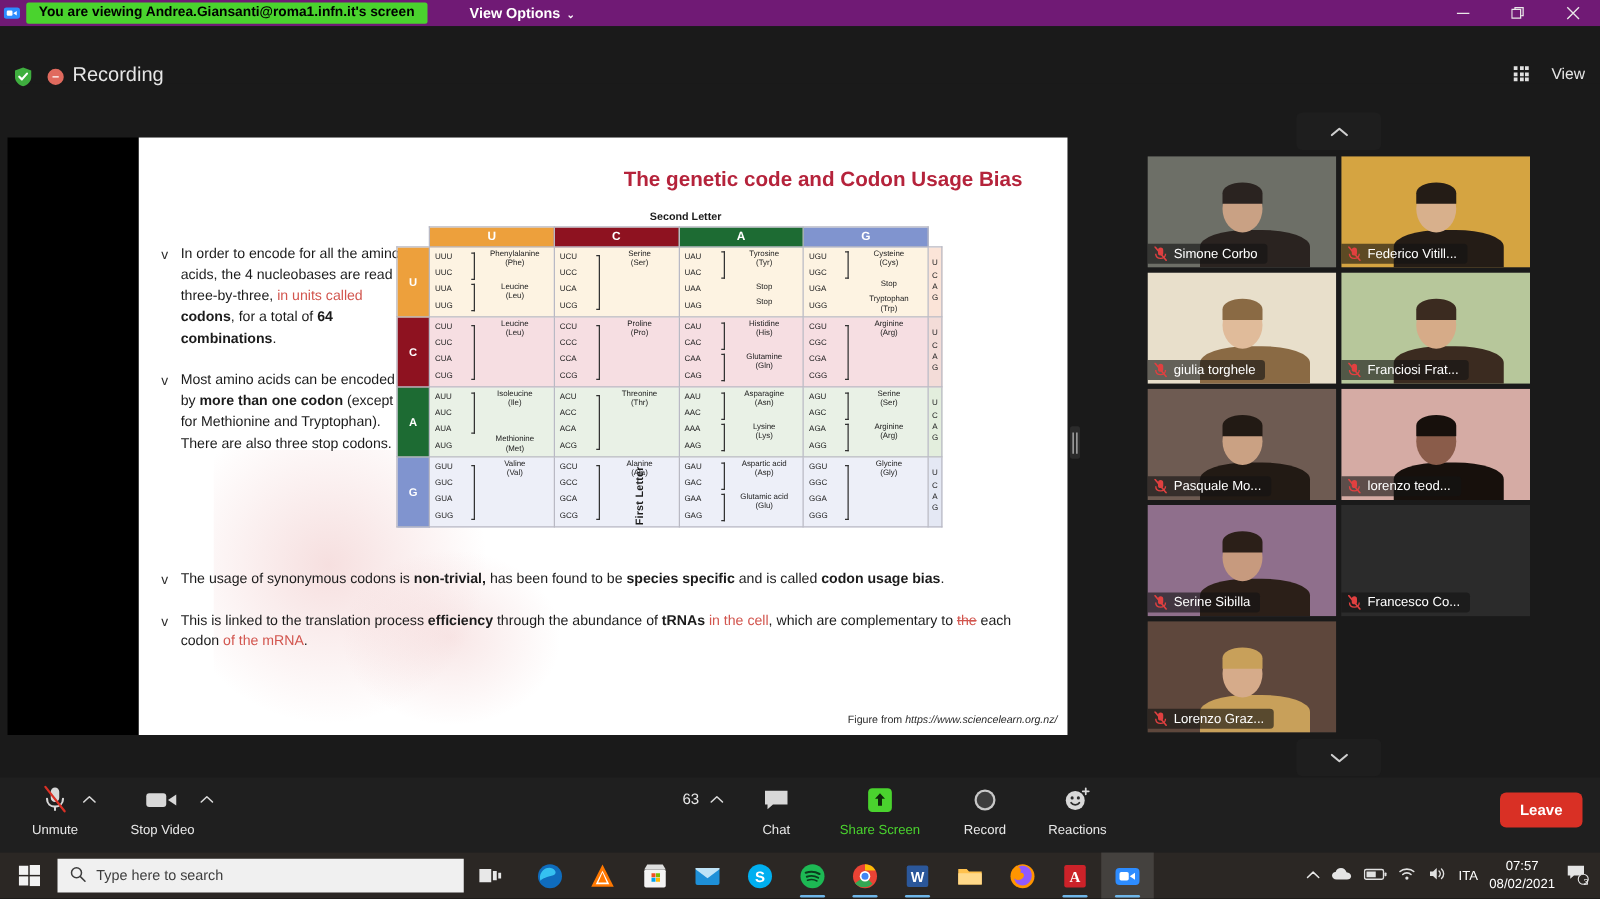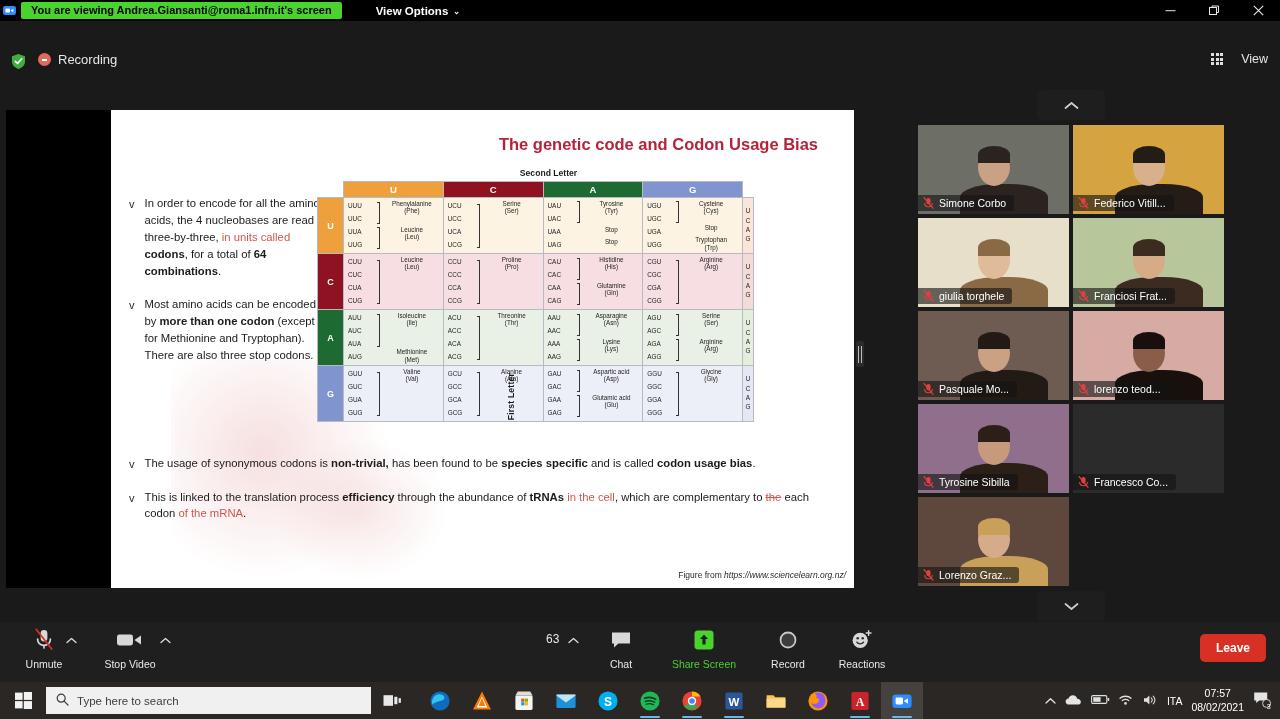--- a/index.html
+++ b/index.html
@@ -7,21 +7,21 @@
     width: 1280px; height: 719px;
     overflow: hidden;
     background: #000;
     font-family: "Liberation Sans", sans-serif;
   }
   #app { position: relative; width: 1280px; height: 719px; background: #1a1a1a; }
 
   
   .topbar {
     position: absolute; left: 0; top: 0; width: 1280px; height: 21px;
-    background: #000000; display: flex; align-items: center;
+    background: #701a75; display: flex; align-items: center;
   }
   .zoom-mini-icon {
     width: 18px; height: 21px; display: flex; align-items: center; justify-content: center;
   }
   .zoom-mini-icon svg { display:block; }
   .sharing-pill {
     background: #4ad32e; color: #000; height: 17px; line-height: 17px;
     font-size: 11px; font-weight: bold; padding: 0 10px; border-radius: 2px;
     white-space: nowrap; margin-left: 3px;
   }
@@ -50,21 +50,21 @@
     position: absolute; left: 38px; top: 31px; display: flex; align-items: center; gap: 7px;
   }
   .rec-dot {
     width: 13px; height: 13px; border-radius: 50%; background: #e06a5e;
     border: 2px solid #e06a5e; position: relative;
   }
   .rec-dot::after {
     content: ""; position: absolute; left: 2px; top: 4px; width: 5px; height: 1.5px;
     background: #fff;
   }
-  .rec-label { color: #e6e6e6; font-size: 13px; }
+  .rec-label { color: #e6e6e6; font-size: 16px; }
 
   .talking-pill {
     position: absolute; left: 510px; top: 22px; width: 260px; height: 43px;
     background: #252525; border-radius: 7px;
     display: flex; align-items: center; justify-content: center;
   }
   .talking-text { color: #dcdcdc; font-size: 11.5px; white-space: nowrap; }
 
   .view-btn {
     position: absolute; right: 12px; top: 31px; display: flex; align-items: center; gap: 18px;
@@ -860,21 +860,21 @@
           <div class="bg" style="background: rgb(143, 111, 140);"></div>
           <div class="torso" style="background: rgb(43, 31, 24); left: 28%; bottom: 0px; width: 58%; height: 34%;"></div>
           <div class="face" style="background: rgb(199, 154, 126); left: 40%; top: 26%; width: 32px; height: 38px;"></div>
           <div class="face" style="background: rgb(43, 31, 24); left: 40%; top: 24%; width: 32px; height: 17px; border-radius: 50% 50% 0px 0px;"></div>
           <div class="nameplate">
             <svg class="mute-ico" viewBox="0 0 11 12">
               <rect x="3.4" y="1" width="4.2" height="6.4" rx="2.1" fill="#e04040"></rect>
               <path d="M1.6 6 C1.6 8.4 3.3 9.7 5.5 9.7 C7.7 9.7 9.4 8.4 9.4 6" stroke="#e04040" stroke-width="1.1" fill="none"></path>
               <path d="M1.1 0.6 L9.9 11.2" stroke="#e04040" stroke-width="1.3" stroke-linecap="round"></path>
             </svg>
-            <span class="nm">Tyrosine Sibilla</span>
+            <span class="nm">Serine Sibilla</span>
           </div>
         </div>
         <div class="tile">
           <div class="bg" style="background: rgb(43, 43, 43);"></div>
           <div class="nameplate">
             <svg class="mute-ico" viewBox="0 0 11 12">
               <rect x="3.4" y="1" width="4.2" height="6.4" rx="2.1" fill="#e04040"></rect>
               <path d="M1.6 6 C1.6 8.4 3.3 9.7 5.5 9.7 C7.7 9.7 9.4 8.4 9.4 6" stroke="#e04040" stroke-width="1.1" fill="none"></path>
               <path d="M1.1 0.6 L9.9 11.2" stroke="#e04040" stroke-width="1.3" stroke-linecap="round"></path>
             </svg>

